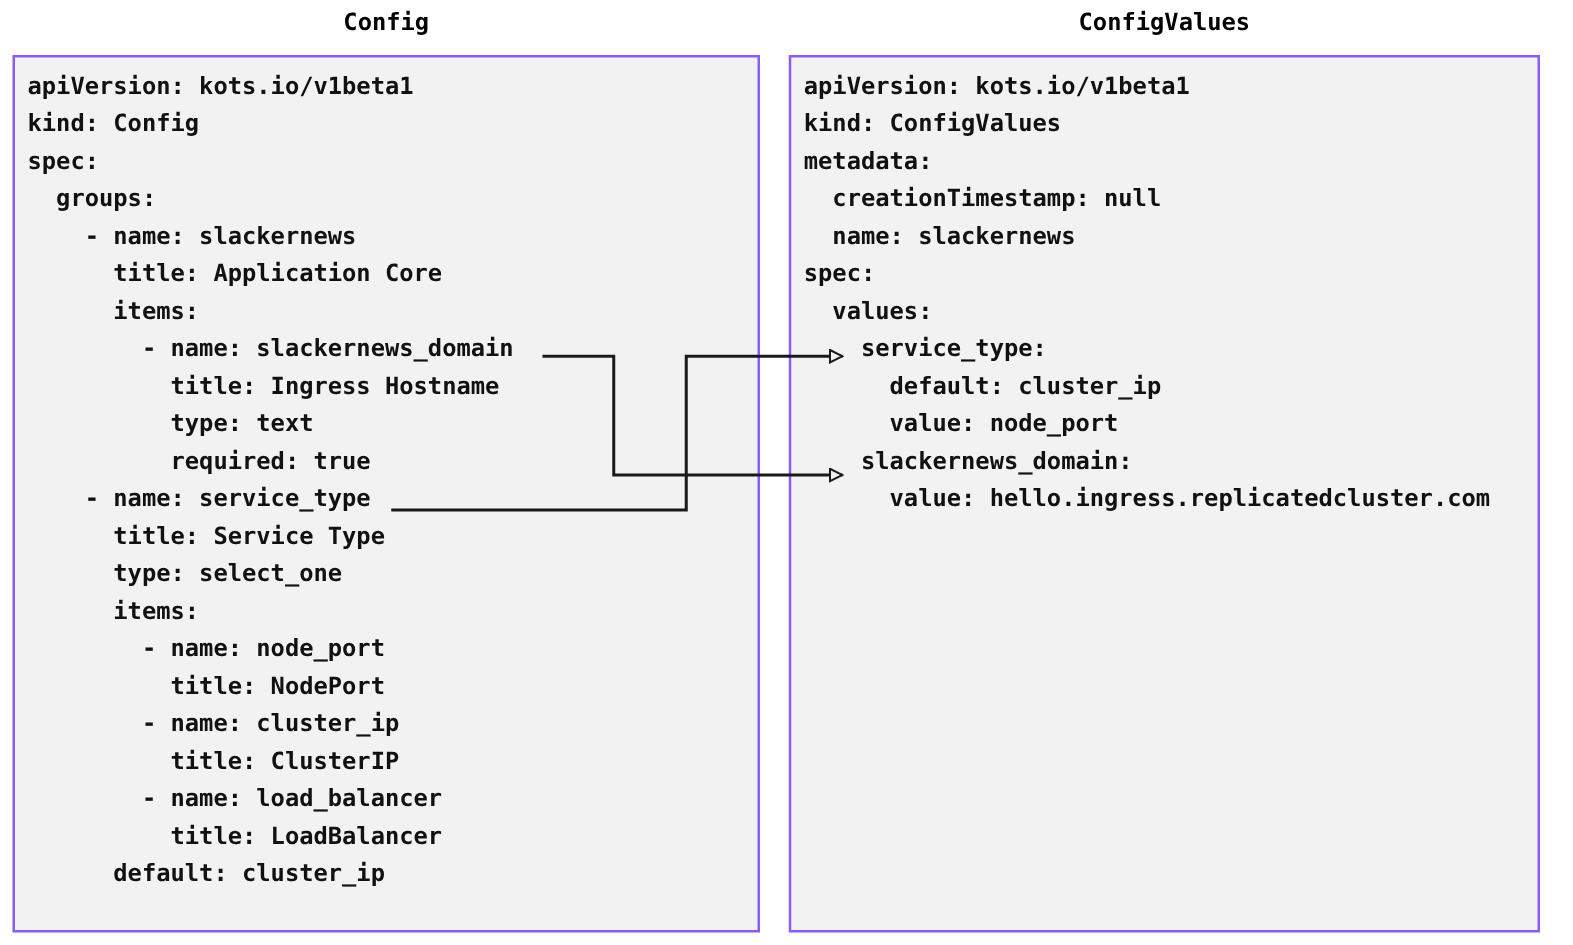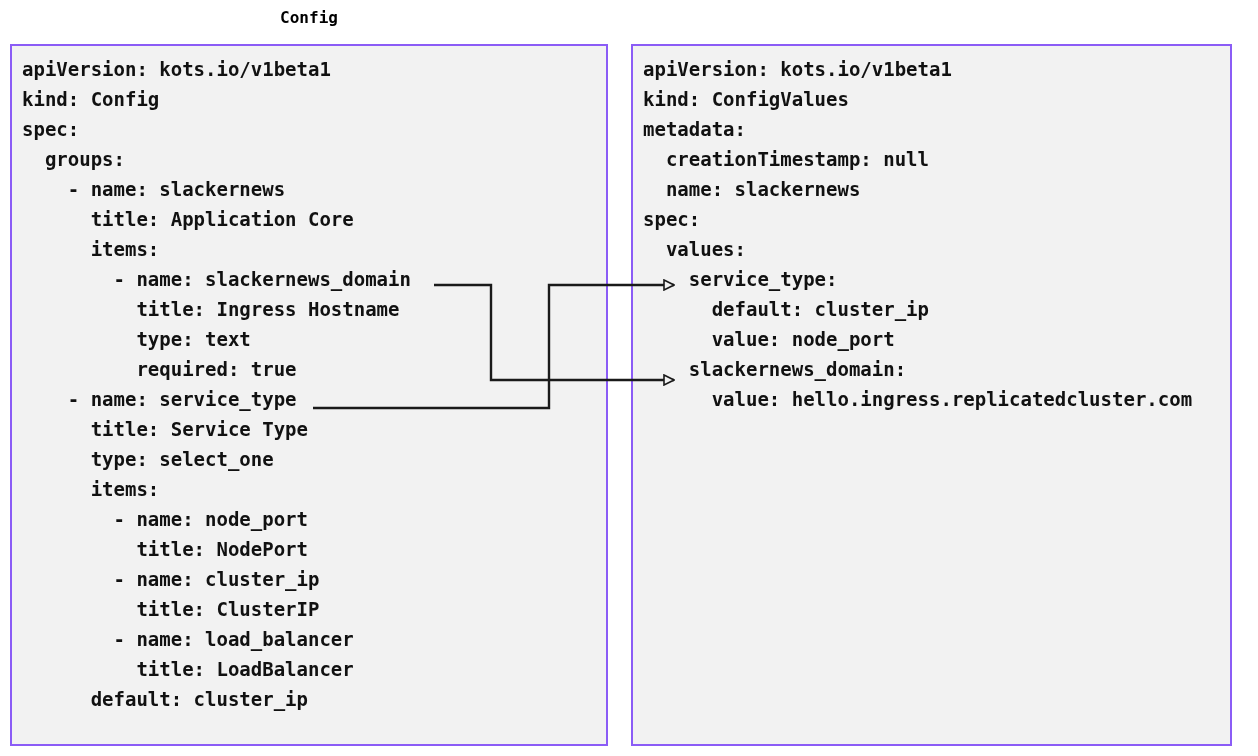--- a/index.html
+++ b/index.html
@@ -17,21 +17,21 @@
   #stage {
     position: absolute;
     inset: 0;
     width: 1258px;
     height: 756px;
   }
 
   .panel-title {
     position: absolute;
     font-family: "DejaVu Sans Mono", "Liberation Mono", monospace;
-    font-size: 16px;
+    font-size: 19px;
     font-weight: bold;
     color: #000000;
     text-align: center;
     white-space: pre;
     letter-spacing: 0px;
     line-height: 24px;
     top: 6px;
   }
   #title-config   { left: 10px;  width: 598px; }
   #title-values   { left: 631px; width: 601px; }
@@ -83,20 +83,21 @@
     pointer-events: none;
   }
 </style>
 </head>
 <body>
 
 <div id="stage">
 
   <div class="panel-title" id="title-config">Config</div>
 
+  <div class="panel-title" id="title-values">ConfigValues</div>
 
   <div class="yaml-panel" id="panel-config">
     <div class="yaml-body" id="body-config"><div class="yaml-line">apiVersion: kots.io/v1beta1</div><div class="yaml-line">kind: Config</div><div class="yaml-line">spec:</div><div class="yaml-line">  groups:</div><div class="yaml-line">    - name: slackernews</div><div class="yaml-line">      title: Application Core</div><div class="yaml-line">      items:</div><div class="yaml-line">        - name: slackernews_domain</div><div class="yaml-line">          title: Ingress Hostname</div><div class="yaml-line">          type: text</div><div class="yaml-line">          required: true</div><div class="yaml-line">    - name: service_type</div><div class="yaml-line">      title: Service Type</div><div class="yaml-line">      type: select_one</div><div class="yaml-line">      items:</div><div class="yaml-line">        - name: node_port</div><div class="yaml-line">          title: NodePort</div><div class="yaml-line">        - name: cluster_ip</div><div class="yaml-line">          title: ClusterIP</div><div class="yaml-line">        - name: load_balancer</div><div class="yaml-line">          title: LoadBalancer</div><div class="yaml-line">      default: cluster_ip</div></div>
   </div>
 
   <div class="yaml-panel" id="panel-values">
     <div class="yaml-body" id="body-values"><div class="yaml-line">apiVersion: kots.io/v1beta1</div><div class="yaml-line">kind: ConfigValues</div><div class="yaml-line">metadata:</div><div class="yaml-line">  creationTimestamp: null</div><div class="yaml-line">  name: slackernews</div><div class="yaml-line">spec:</div><div class="yaml-line">  values:</div><div class="yaml-line">    service_type:</div><div class="yaml-line">      default: cluster_ip</div><div class="yaml-line">      value: node_port</div><div class="yaml-line">    slackernews_domain:</div><div class="yaml-line">      value: hello.ingress.replicatedcluster.com</div></div>
   </div>
 
   <svg id="connectors" viewBox="0 0 1258 756" width="1258" height="756" xmlns="http://www.w3.org/2000/svg">

